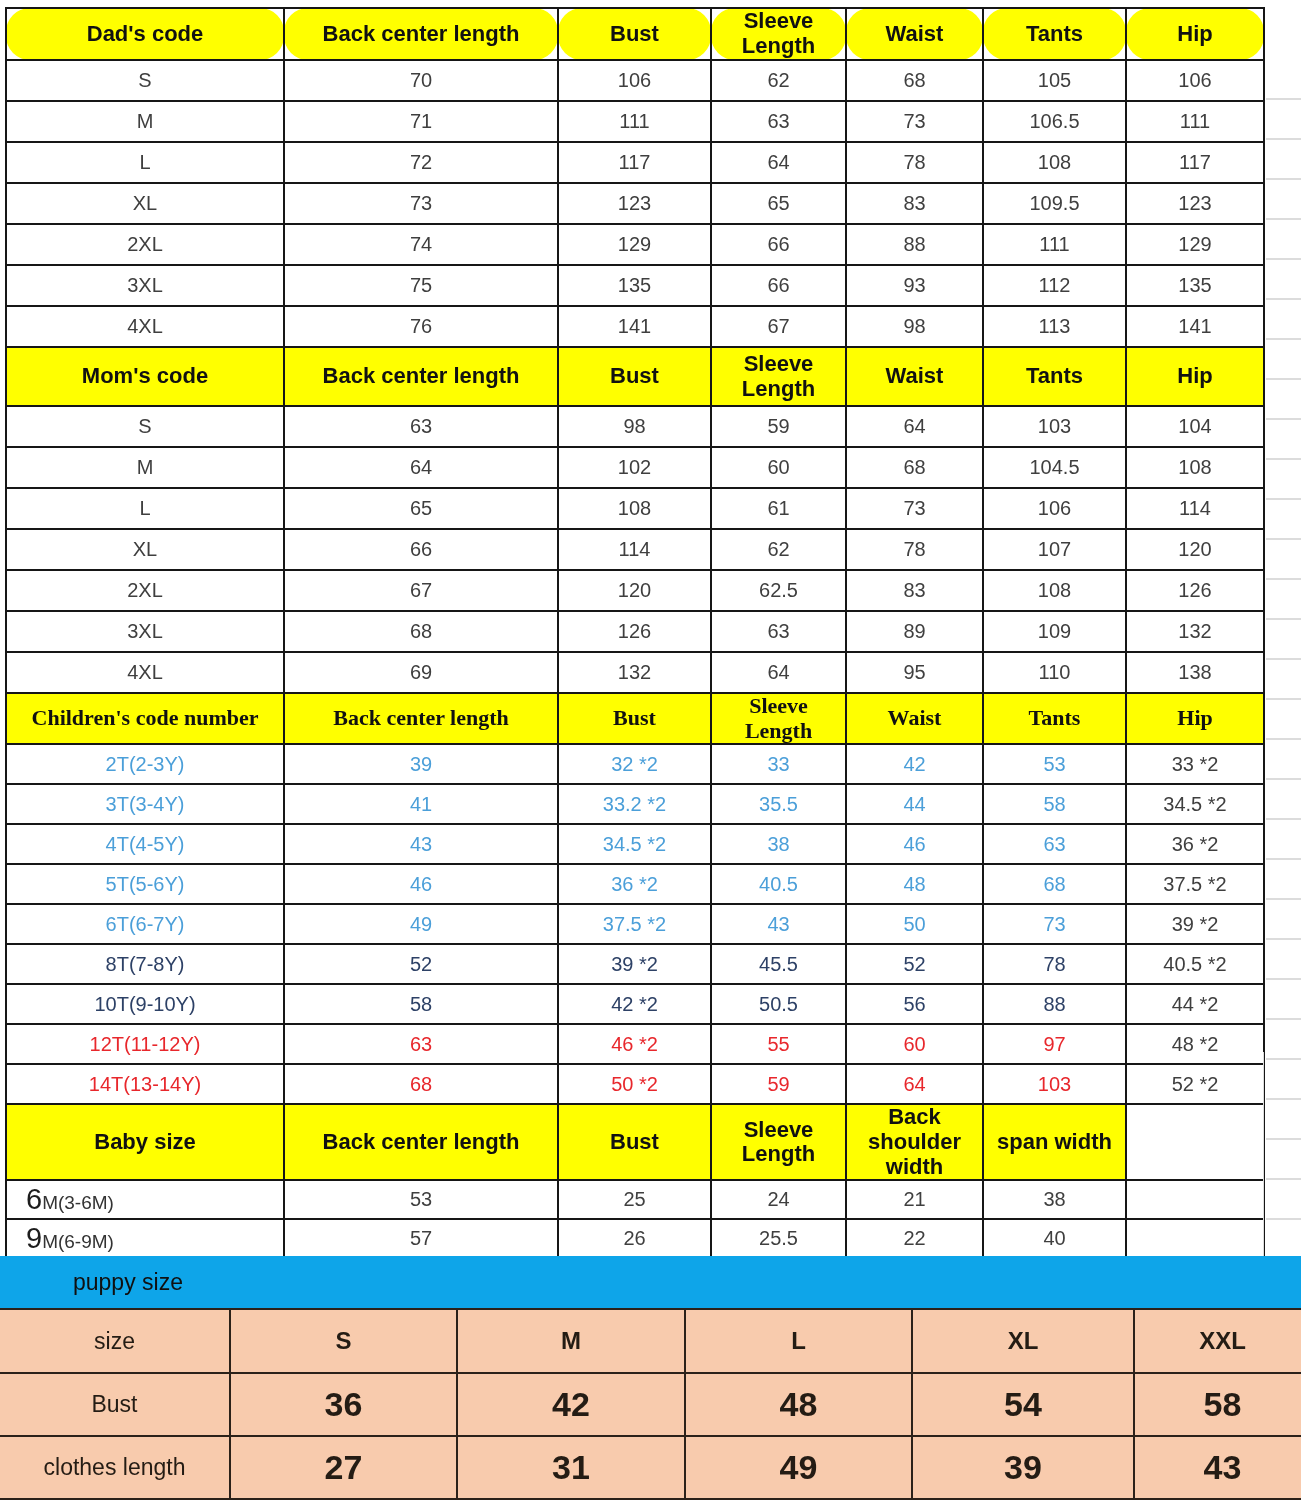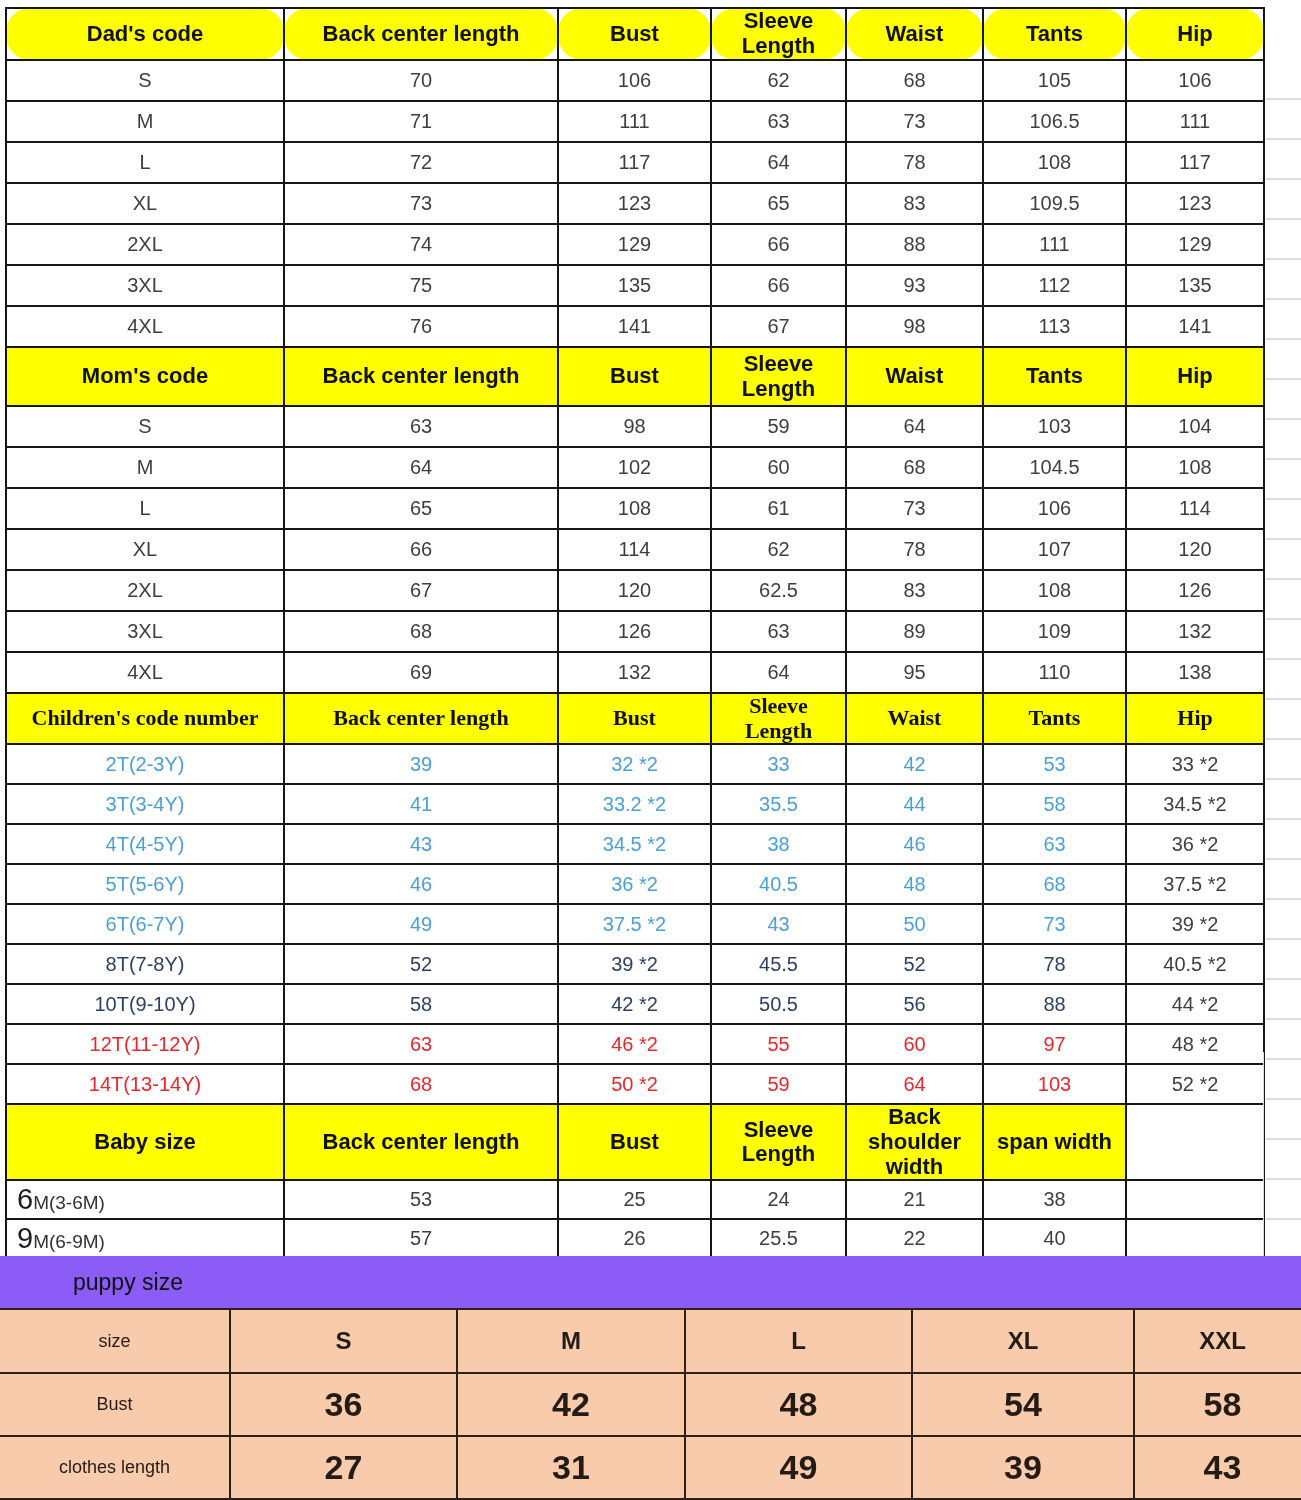--- a/index.html
+++ b/index.html
@@ -24,43 +24,43 @@
   .c-navy{color:#2D4166;}
   .c-red{color:#E8272C;}
   .ghost{border:none;border-bottom:1px solid #dcdcdc;background:#ffffff;}
   tr.hdr-dad th{height:50px;border-radius:24px;}
   tr.hdr-mom th{height:57px;}
   tr.hdr-children th{height:46px;font-family:Liberation Serif, serif;}
   tr.hdr-baby th{height:56px;}
   tr.row-dad td, tr.row-mom td{height:39px;}
   tr.row-children td{height:38px;}
   tr.row-baby td{height:37px;}
-  .row-baby .lbl{text-align:left;padding-left:10px;white-space:nowrap;}
+  .row-baby .lbl{text-align:left;padding-left:19px;white-space:nowrap;}
   .baby-big{font-size:29px;font-weight:500;color:#1d1d1d;}
   .baby-rest{font-size:19px;color:#333333;}
   
   .vstrip{
     position:absolute;left:1266px;top:60px;width:35px;height:1196px;
     background:repeating-linear-gradient(to bottom,transparent 0 38px,#dcdcdc 38px 40px);
   }
   .vline{position:absolute;left:1263px;top:1052px;width:1px;height:204px;background:#dcdcdc;}
   
-  .band{position:absolute;left:0;top:1256px;width:1301px;height:52px;background:#8b5cf6;}
+  .band{position:absolute;left:0;top:1256px;width:1301px;height:52px;background:#0ea5e9;}
   .band span{display:inline-block;margin-left:73px;line-height:52px;font-size:23px;font-weight:500;color:#101010;}
   
   .puppy{
     position:absolute;left:0;top:1308px;width:1301px;
     border-collapse:collapse;table-layout:fixed;background:#F8CBAD;
   }
   .puppy td{border:2px solid #2b2119;text-align:center;vertical-align:middle;color:#241c14;padding:0;}
   .puppy tr > td:first-child{border-left:none;}
   .puppy tr > td:last-child{border-right:none;padding-left:9px;}
   tr.p-hdr td{height:62px;font-size:24px;font-weight:700;}
   tr.p-row td{height:61px;}
-  .puppy .p-lbl{font-size:18px;font-weight:500;}
+  .puppy .p-lbl{font-size:23px;font-weight:500;}
   .puppy .p-val{font-size:34px;font-weight:700;text-align:center;}
 </style>
 </head>
 <body>
 
 <table class="grid">
   <colgroup>
     <col style="width:278px">
       <col style="width:274px">
       <col style="width:153px">

